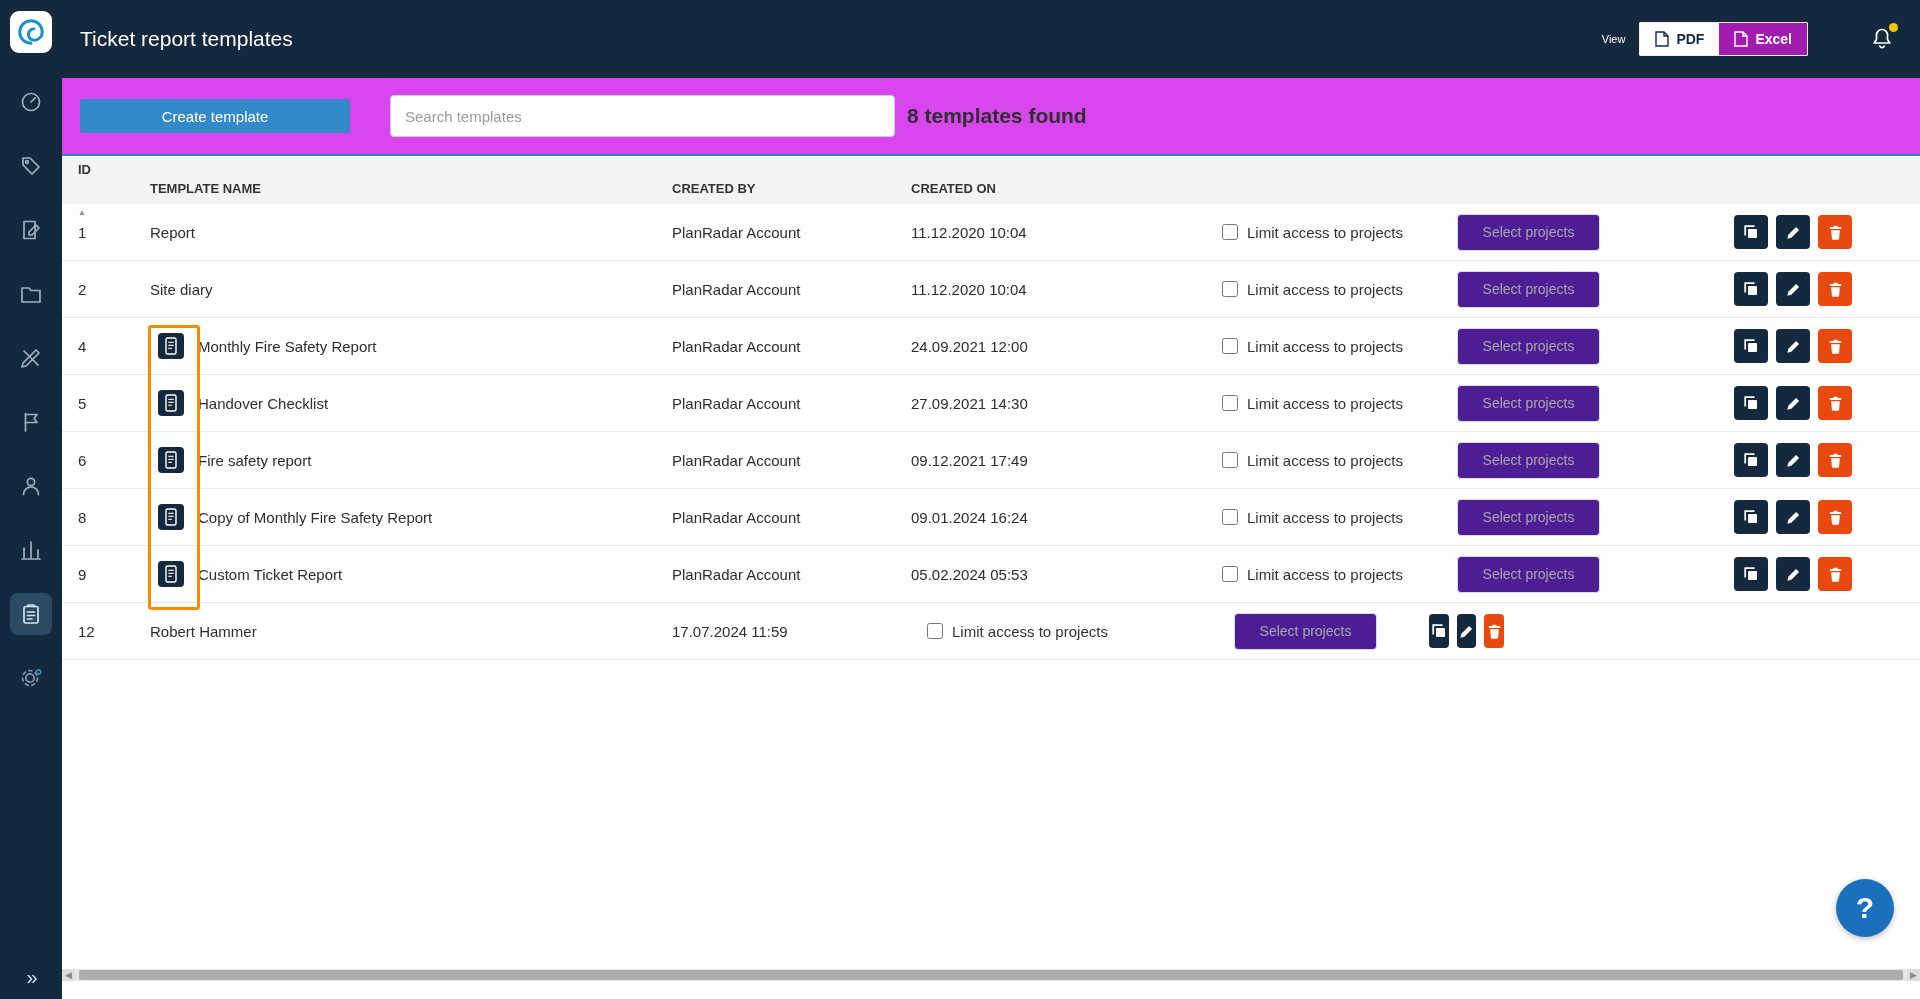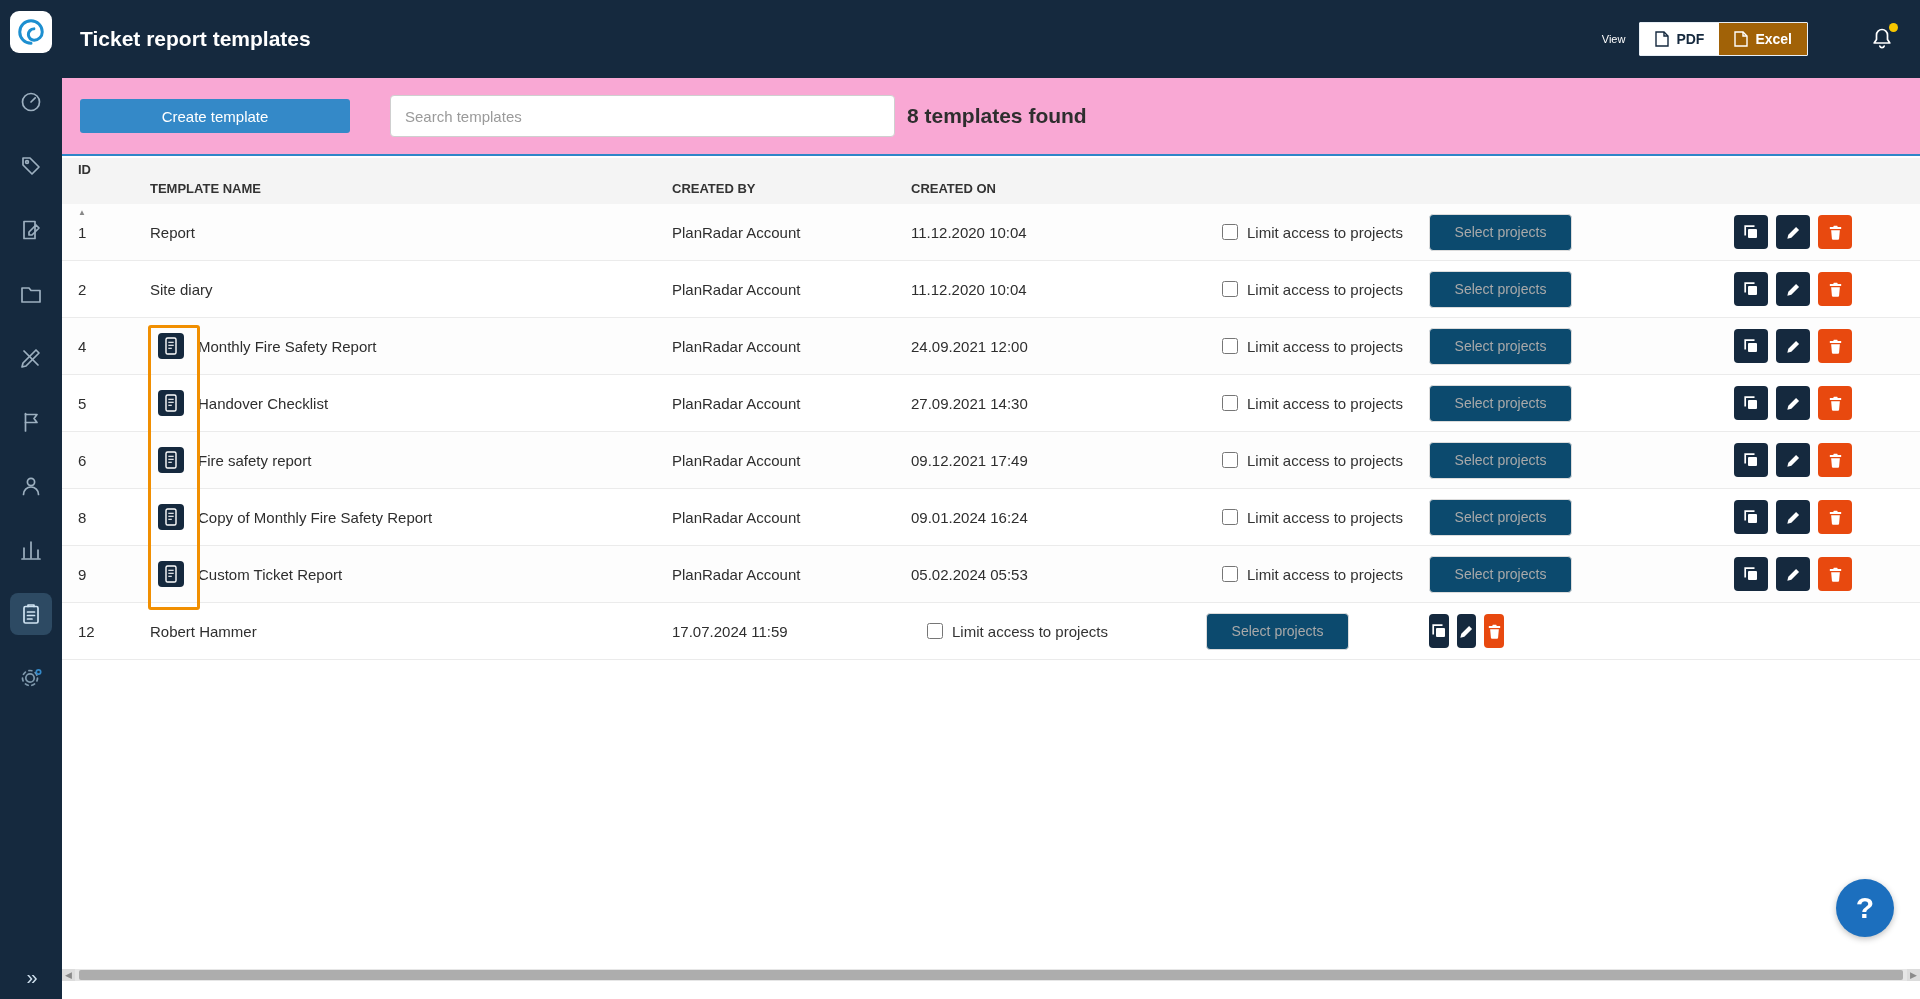--- a/index.html
+++ b/index.html
@@ -18,33 +18,33 @@
   .nav-item svg { stroke:#9db0c0; fill:none; stroke-width:1.7; stroke-linecap:round; stroke-linejoin:round; }
   .nav-item.active { background:#2d4a63; }
   .nav-item.active svg { stroke:#cfe3f2; }
   .nav-item.settings svg { stroke:#7f99ad; }
   .collapse { margin-top:auto; margin-bottom:10px; color:#cfe0ee; font-size:20px; cursor:pointer;
               letter-spacing:-2px; }
 
   
   .topbar { position:absolute; left:62px; top:0; width:1858px; height:78px; background:#15293e;
             display:flex; align-items:center; padding:0 24px 0 18px; }
-  .page-title { color:#fff; font-size:21px; font-weight:bold; flex:1; }
+  .page-title { color:#fff; font-size:21px; font-weight:normal; flex:1; }
   .view-label { color:#fff; font-size:11px; margin-right:14px; }
   .seg { display:flex; border:1px solid #e7eef5; border-radius:1px; overflow:hidden; }
   .seg-btn { display:flex; align-items:center; gap:7px; font-size:14px; font-weight:bold;
              padding:8px 15px; cursor:pointer; border:none; }
   .seg-btn.pdf { background:#fff; color:#15293e; }
-  .seg-btn.excel { background:#a16207; color:#fff; }
+  .seg-btn.excel { background:#a21caf; color:#fff; }
   .bell-wrap { position:relative; margin-left:62px; cursor:pointer; width:26px; height:26px; }
   .bell-dot { position:absolute; right:-2px; top:-3px; width:9px; height:9px; border-radius:50%;
               background:#f7c600; }
 
   
-  .toolbar { position:absolute; left:62px; top:78px; width:1858px; height:78px; background:#f9a8d4;
+  .toolbar { position:absolute; left:62px; top:78px; width:1858px; height:78px; background:#d946ef;
              border-bottom:2px solid #2e86c8; display:flex; align-items:center; padding-left:18px; }
   .create-btn { width:270px; height:34px; background:#3489c8; color:#fff; border:none; border-radius:3px;
                 font-size:15px; cursor:pointer; font-family:inherit; }
   .search-input { margin-left:40px; width:505px; height:42px; border:1px solid #cfcfcf; border-radius:4px;
                   padding:0 14px; font-size:15px; color:#333; font-family:inherit; outline:none; }
   .search-input::placeholder { color:#9a9a9a; }
   .result-count { margin-left:12px; font-size:21px; color:#2e2e2e;font-weight:bold; }
 
   
   .table { position:absolute; left:62px; top:158px; width:1858px; }
@@ -55,22 +55,22 @@
   .th.id { padding-left:16px; display:flex; flex-direction:column; line-height:11px; padding-top:6px;gap:30px; }
   .sort-arrow { font-size:8px; color:#888; margin-top:2px; }
   .trow { height:57px; border-bottom:1px solid #ebebeb; background:#fff; font-size:15px; color:#2e2e2e; }
   .trow:nth-child(odd) { background:#fdfdfd; }
   .cell.c-id { padding-left:16px; }
   .cell.c-name { display:flex; align-items:center; }
   .tpl-icon { width:26px; height:26px; margin-left:8px; margin-right:14px; flex:0 0 auto; display:flex; }
   .c-limit { display:flex; align-items:center; gap:9px;margin-left:16px; }
   .cb { width:16px; height:16px; accent-color:#3489c8; cursor:pointer; }
   .limit-label { font-size:15px; color:#333; }
-  .select-projects { width:143px; height:37px; background:#0c4a6e; border:1px solid #dcdcdc; border-radius:4px;
-                     color:#a9a9a9; font-size:14px; cursor:pointer; font-family:inherit; }
+  .select-projects { width:143px; height:37px; background:#4c1d95; border:1px solid #dcdcdc; border-radius:4px;
+                     color:#a9a9a9; font-size:14px; cursor:pointer; font-family:inherit;margin-left:28px; }
   .c-actions { display:flex; justify-content:flex-end; gap:8px; padding-right:68px; }
   .act { width:34px; height:34px; border:none; border-radius:4px; display:flex; align-items:center;
          justify-content:center; cursor:pointer; }
   .act.navy { background:#15293e; }
   .act.orange { background:#e8490f; }
 
   
   .annotation-box { position:absolute; left:148px; top:325px; width:52px; height:285px;
                     border:3px solid #f18f01; border-radius:3px; z-index:8; pointer-events:none; }
 

